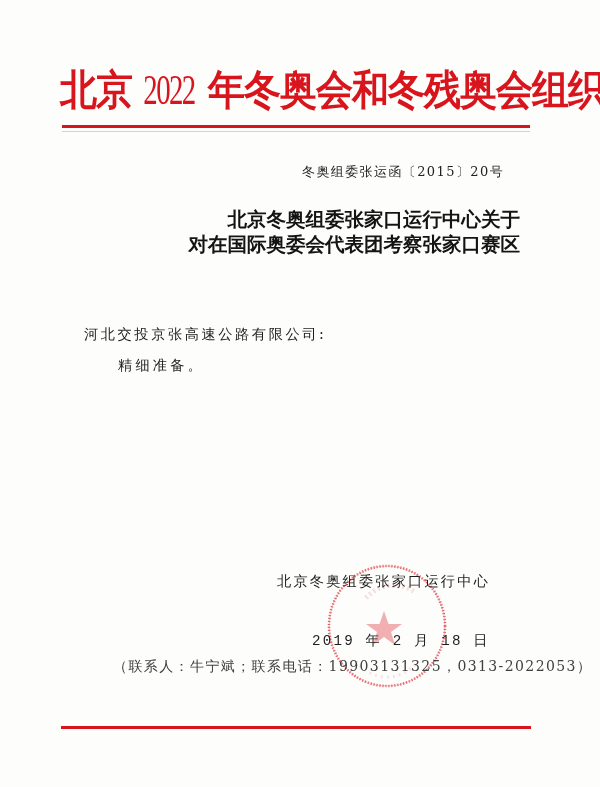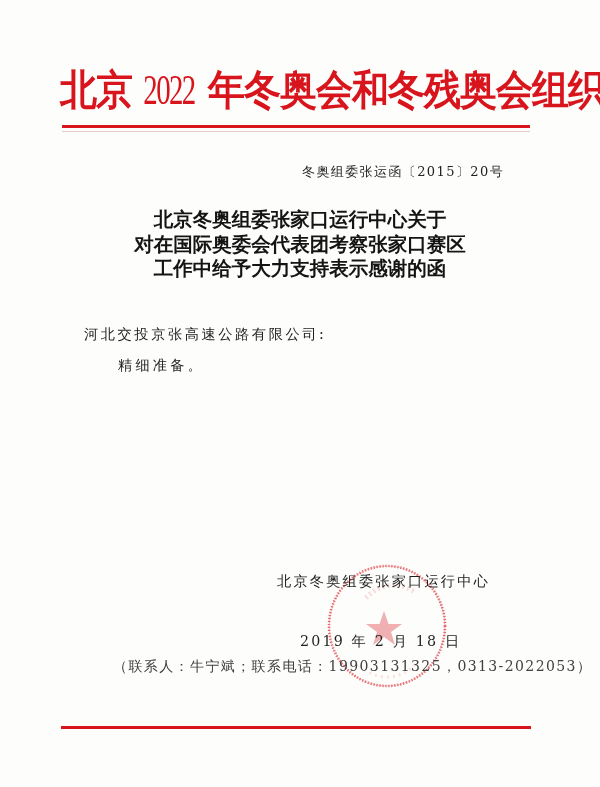--- a/index.html
+++ b/index.html
@@ -76,21 +76,21 @@
       left: 80px;
       top: 208px;
       width: 440px;
       text-align: center;
       font-family: "DejaVu Serif", "Liberation Serif", serif;
       font-weight: bold;
       font-size: 19.5px;
       line-height: 24.5px;
       color: #141414;
     }
-    .title div { white-space: nowrap; }
+    .title div { white-space: nowrap; text-align: right; }
     .body {
       position: absolute;
       left: 80px;
       top: 317px;
       width: 436px;
       font-size: 14.2px;
       line-height: 27px;
       letter-spacing: 3.2px;
       color: #1e1e1e;
     }
@@ -107,28 +107,29 @@
       top: 571px;
       font-size: 14.2px;
       line-height: 20px;
       letter-spacing: 2.2px;
       white-space: nowrap;
       color: #1e1e1e;
       z-index: 2;
     }
     .sign-date {
       position: absolute;
-      left: 300px;
+      left: 312px;
       top: 631px;
       font-size: 14.2px;
       line-height: 20px;
       letter-spacing: 2.2px;
       white-space: nowrap;
       color: #1e1e1e;
       z-index: 2;
+      font-family: Liberation Mono, monospace;
     }
     .contact {
       position: absolute;
       left: 113px;
       top: 656px;
       font-size: 14px;
       line-height: 20px;
       letter-spacing: 1.4px;
       white-space: nowrap;
       color: #404040;
@@ -161,21 +162,20 @@
     <span>北京</span><span class="num">2022</span><span>年冬奥会和冬残奥会组织委员会</span>
   </div>
   <div class="rule-top"></div>
   <div class="rule-top-thin"></div>
 
   <div class="doc-number">冬奥组委张运函〔2015〕20号</div>
 
   <div class="title">
     <div>北京冬奥组委张家口运行中心关于</div>
     <div>对在国际奥委会代表团考察张家口赛区</div>
-    <div>工作中给予大力支持表示感谢的函</div>
   </div>
 
   <div class="body">
     <p class="salutation">河北交投京张高速公路有限公司:</p>
     <p class="indent">精细准备。</p>
   </div>
 
   <svg class="stamp" viewBox="0 0 122 126" xmlns="http://www.w3.org/2000/svg">
     <ellipse cx="61" cy="63" rx="58" ry="60" fill="none" stroke="#d8141c" stroke-width="2.6" stroke-dasharray="1.2 1.8" opacity="0.85"></ellipse>
     <ellipse cx="61" cy="63" rx="58" ry="60" fill="none" stroke="#e56a6f" stroke-width="1" opacity="0.5"></ellipse>

